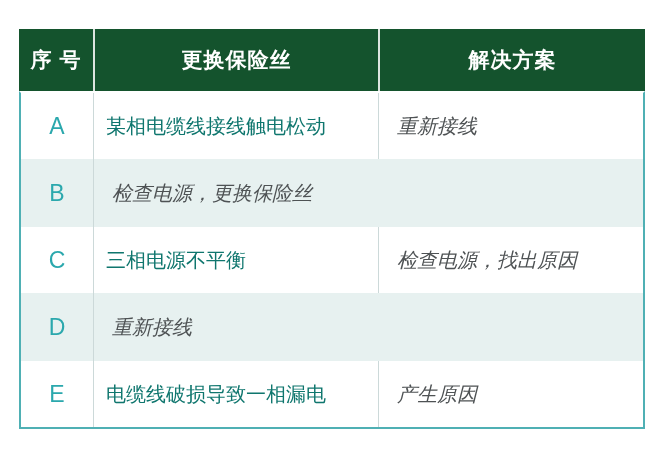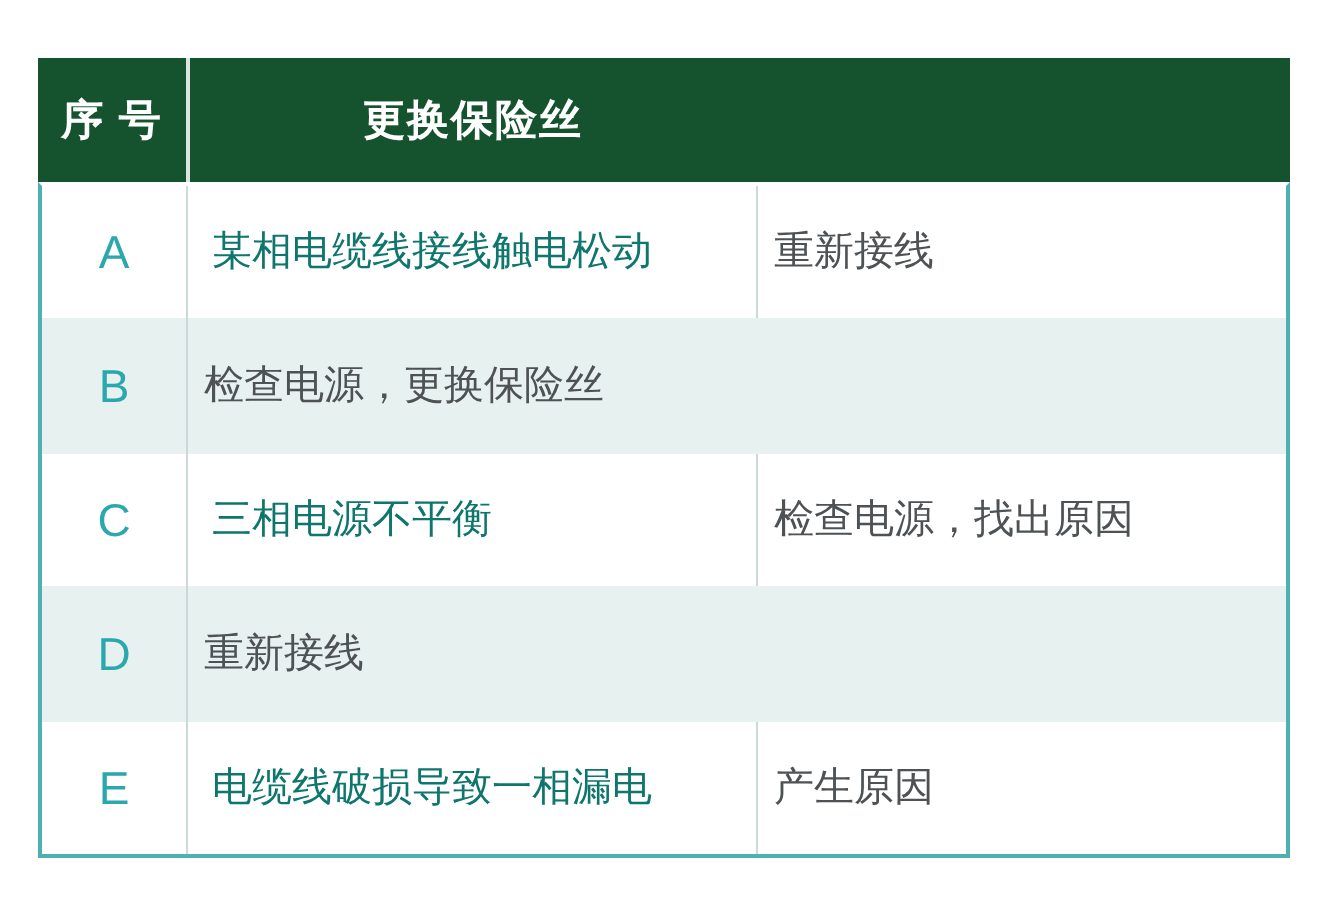--- a/index.html
+++ b/index.html
@@ -61,35 +61,37 @@
     padding: 0 36px 0 12px;
     border-left: 1px solid #ccd9d9;
     color: #0f766e;
     font-size: 20px;
     line-height: 1.35;
   }
   .cell-solution {
     width: 265px;
     display: flex;
     align-items: center;
-    padding: 0 10px 0 8px;
+    padding: 0 10px 0 18px;
     border-left: 1px solid #ccd9d9;
     color: #4e5254;
     font-size: 20px;
     line-height: 1.35;
+    font-style: italic;
   }
 </style>
 </head>
 <body>
 
 <div class="table-wrap">
 
   <div class="header-row">
     <div class="header-cell c1">序 号</div>
     <div class="header-cell c2">更换保险丝</div>
+    <div class="header-cell c3">解决方案</div>
   </div>
 
   <div class="body">
 
     <div class="row h67">
       <div class="cell-id">A</div>
       <div class="cell-cause">某相电缆线接线触电松动</div>
       <div class="cell-solution">重新接线</div>
     </div>
 

